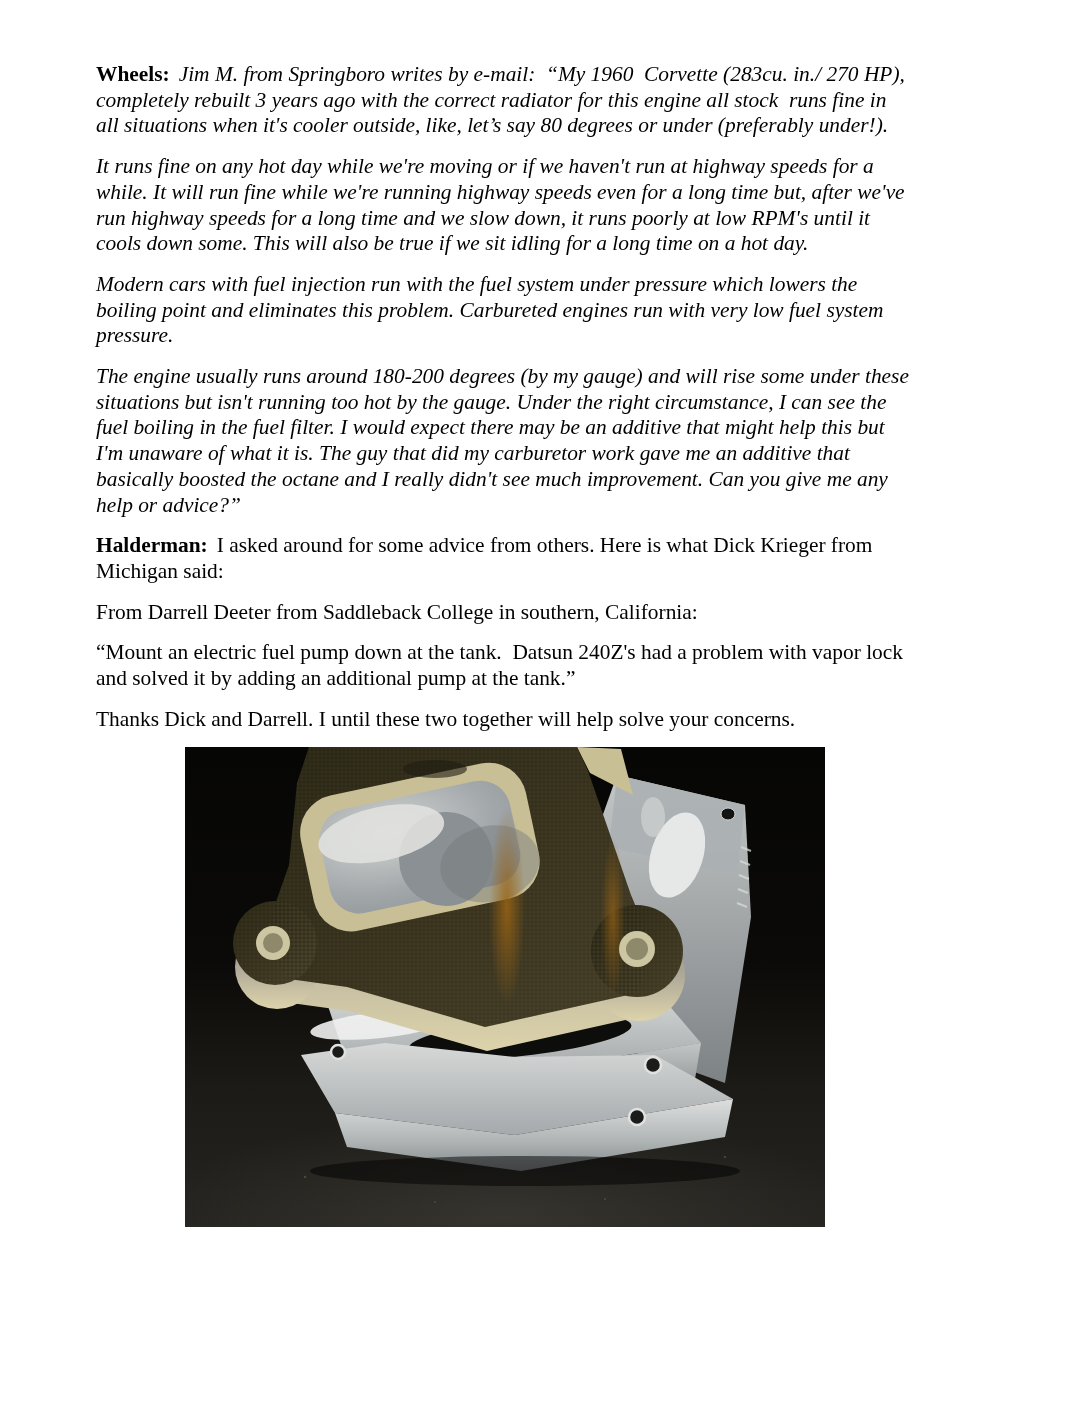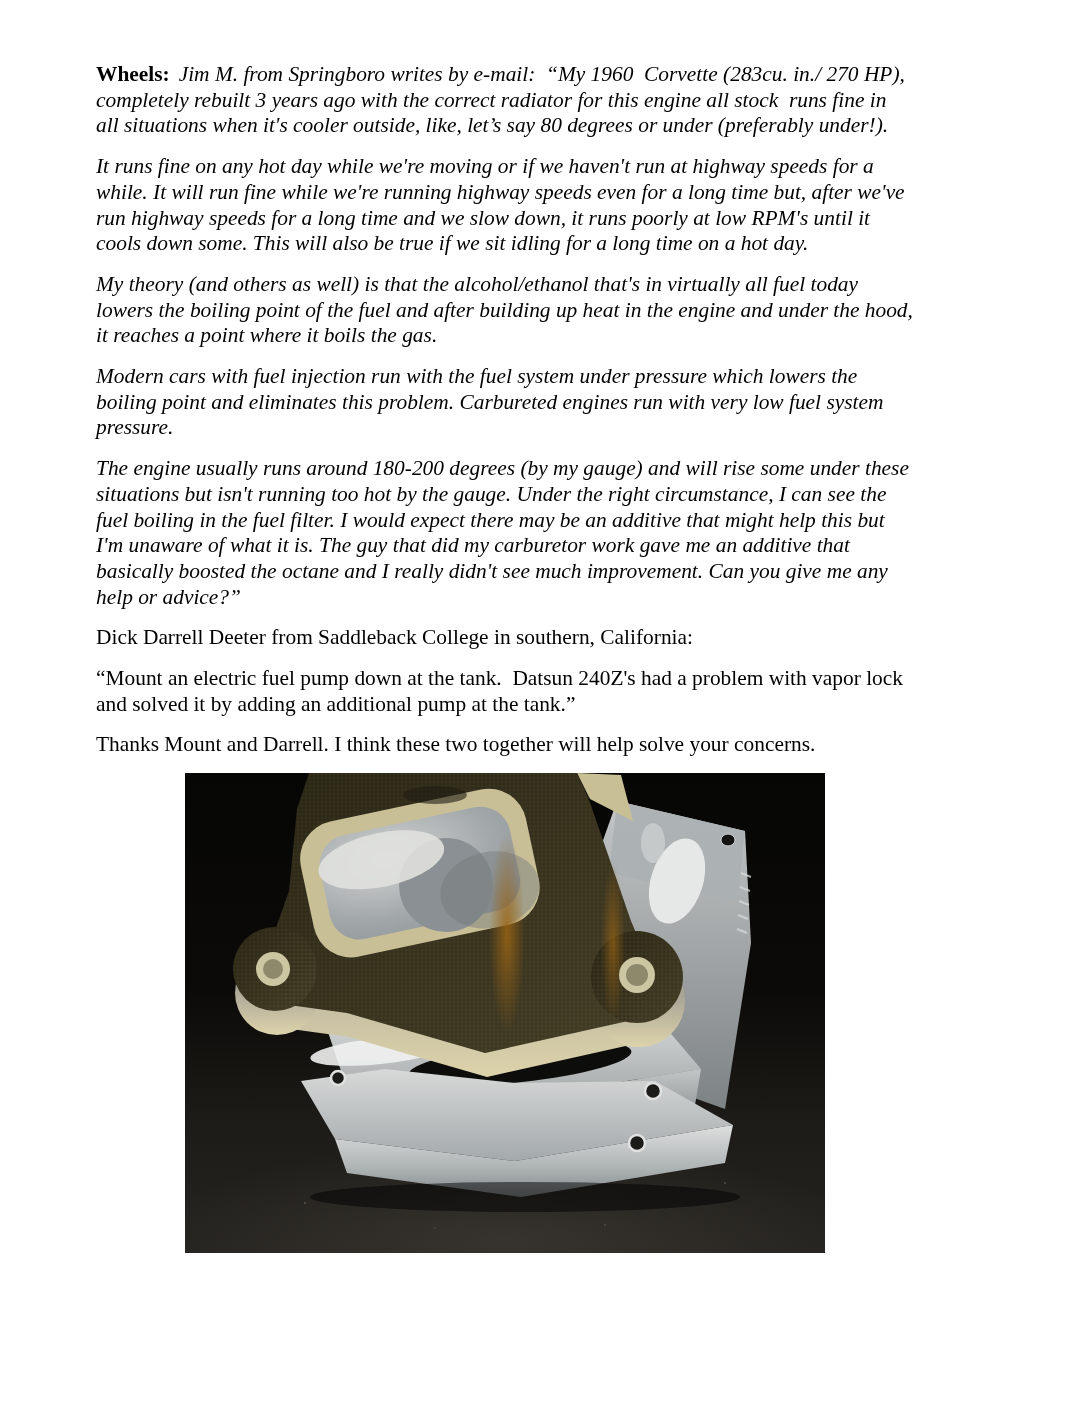--- a/index.html
+++ b/index.html
@@ -38,33 +38,33 @@
 </head>
 <body>
 
 <div class="page">
   <div class="doc-text">
 
     <p class="it"><b class="lead">Wheels:</b><span>Jim M. from Springboro writes by e-mail:  “My 1960  Corvette (283cu. in./ 270 HP), completely rebuilt 3 years ago with the correct radiator for this engine all stock  runs fine in all situations when it's cooler outside, like, let’s say 80 degrees or under (preferably under!).</span></p>
 
     <p class="it"><span>It runs fine on any hot day while we're moving or if we haven't run at highway speeds for a while. It will run fine while we're running highway speeds even for a long time but, after we've run highway speeds for a long time and we slow down, it runs poorly at low RPM's until it cools down some. This will also be true if we sit idling for a long time on a hot day.</span></p>
 
-    <p class="it"><span>My theory (and others as well) is that the alcohol/ethanol that's in virtually all fuel today lowers the boiling point of the fuel and after building up heat in the engine and under the hood, it reaches a point where it boils the gas.</span></p>
 
     <p class="it"><span>Modern cars with fuel injection run with the fuel system under pressure which lowers the boiling point and eliminates this problem. Carbureted engines run with very low fuel system pressure.</span></p>
 
     <p class="it"><span>The engine usually runs around 180-200 degrees (by my gauge) and will rise some under these situations but isn't running too hot by the gauge. Under the right circumstance, I can see the fuel boiling in the fuel filter. I would expect there may be an additive that might help this but I'm unaware of what it is. The guy that did my carburetor work gave me an additive that basically boosted the octane and I really didn't see much improvement. Can you give me any help or advice?”</span></p>
 
+    <p><b class="lead">Halderman:</b><span>I asked around for some advice from others. Here is what Dick Krieger from Michigan said:</span></p>
 
 
-    <p><span>Dick Darrell Deeter from Saddleback College in southern, California:</span></p>
+    <p><span>From Darrell Deeter from Saddleback College in southern, California:</span></p>
 
     <p><span>“Mount an electric fuel pump down at the tank.  Datsun 240Z's had a problem with vapor lock and solved it by adding an additional pump at the tank.”</span></p>
 
-    <p><span>Thanks Mount and Darrell. I think these two together will help solve your concerns.</span></p>
+    <p><span>Thanks Dick and Darrell. I until these two together will help solve your concerns.</span></p>
   </div>
 
   <div class="photo-wrap">
     <svg width="640" height="480" viewBox="0 0 640 480" xmlns="http://www.w3.org/2000/svg">
       <defs>
         <linearGradient id="bgGrad" x1="0" y1="0" x2="0" y2="1">
           <stop offset="0" stop-color="#060605"></stop>
           <stop offset="0.45" stop-color="#0b0a08"></stop>
           <stop offset="0.72" stop-color="#1c1b17"></stop>
           <stop offset="1" stop-color="#262420"></stop>

